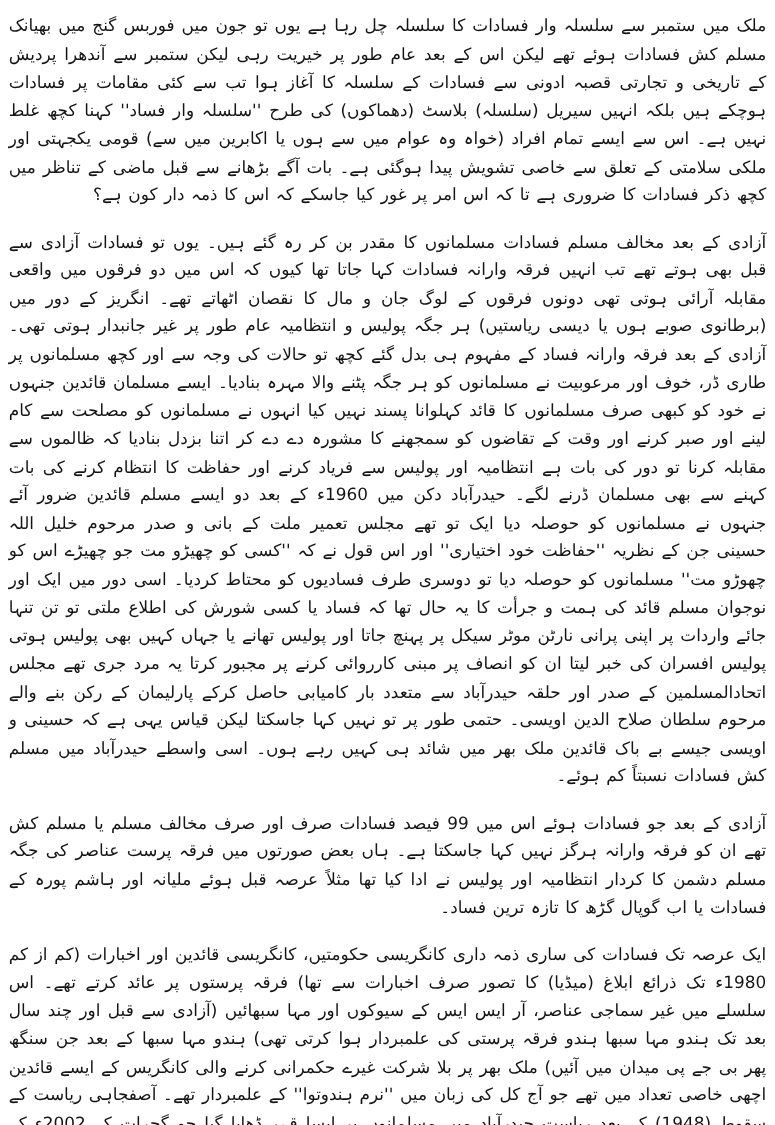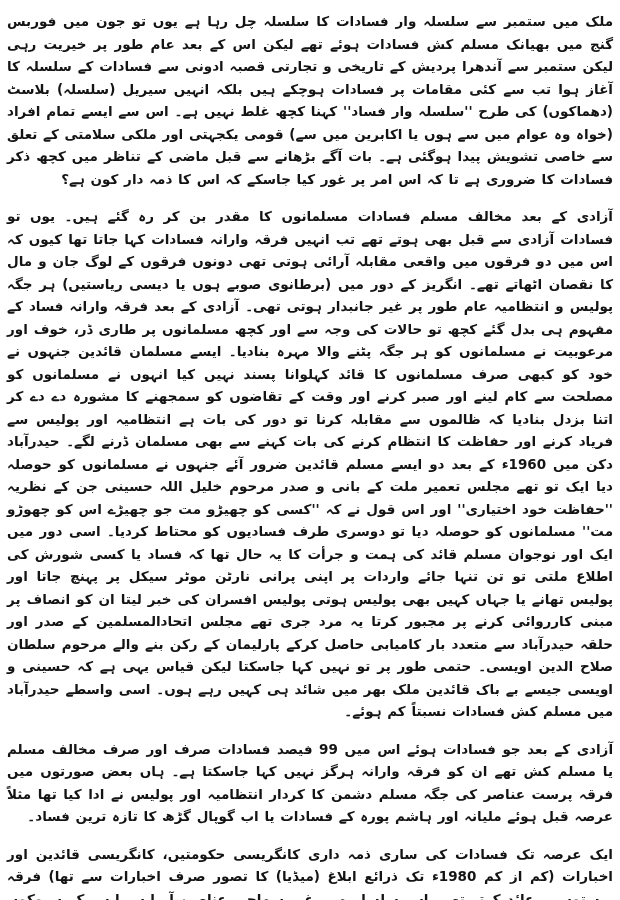--- a/index.html
+++ b/index.html
@@ -10,21 +10,20 @@
   .page {
     position: relative;
     width: 620px;
     height: 900px;
     margin: 0;
     background: #ffffff;
     overflow: hidden;
     box-sizing: border-box;
     padding: 10px 7px 6px 7px;
     direction: rtl;
-    font-weight: bold;
   }
   .para {
     margin: 0 0 15px 0;
     font-family: "DejaVu Sans", sans-serif;
     font-size: 13.5px;
     line-height: 22.5px;
     color: #141414;
     text-align: justify;
     text-justify: inter-word;
     direction: rtl;

